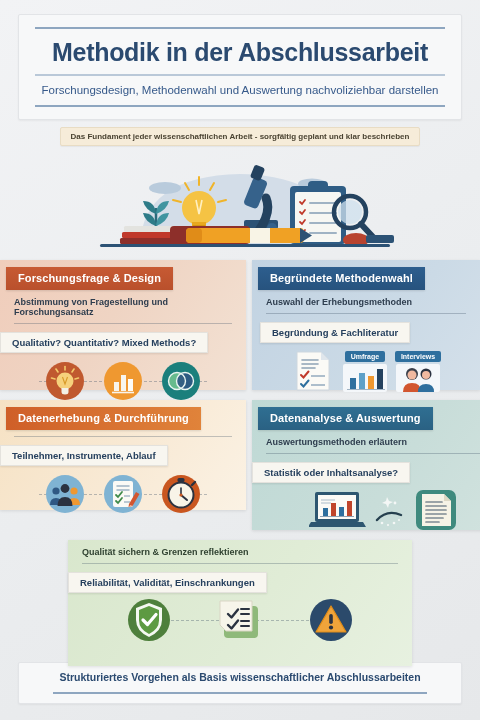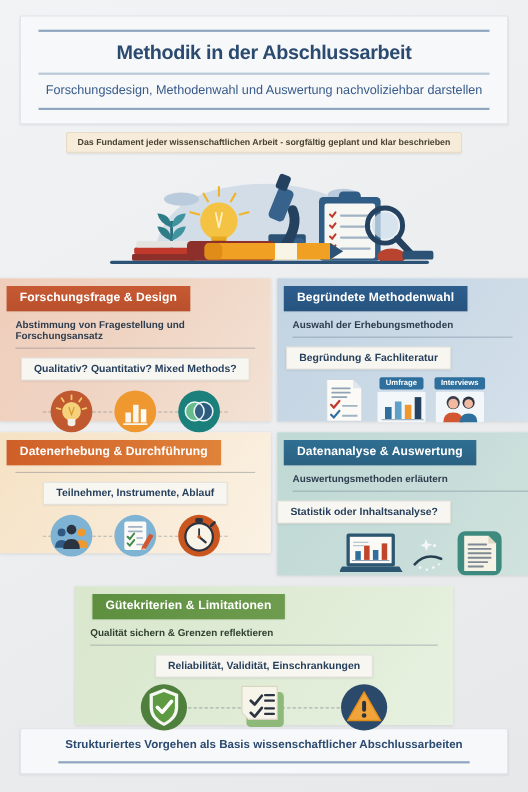--- a/index.html
+++ b/index.html
@@ -42,21 +42,21 @@
     height: 2px;
     background: #b9c8d8;
     margin: 7px 2px 7px 2px;
   }
   .rule-bot {
     height: 2px;
     background: #8ea6c0;
     margin: 8px 2px 2px 2px;
   }
   .main-title {
-    font-size: 18px;
+    font-size: 25px;
     font-weight: bold;
     color: #2b4a70;
     text-align: center;
     letter-spacing: -0.3px;
     line-height: 1.1;
   }
   .subtitle {
     font-size: 11.5px;
     color: #36598a;
     text-align: center;
@@ -114,21 +114,21 @@
     color: #2e3d4e;
     padding: 7px 14px 0 14px;
     font-weight: bold;
   }
   .panel-divider {
     height: 1px;
     background: rgba(60,80,100,0.30);
     margin: 6px 14px 0 14px;
   }
 
-  .pill-wrap { display: flex; justify-content: center; margin-top: 8px; }
+  .pill-wrap { display: flex; margin-top: 8px; }
   .pill {
     background: #f8f6f0;
     border: 1px solid rgba(0,0,0,0.08);
     color: #26405e;
     font-size: 9.5px;
     font-weight: bold;
     padding: 4px 11px;
     box-shadow: 0 1px 2px rgba(0,0,0,0.10);
   }
 
@@ -483,21 +483,20 @@
             <line x1="13" y1="23" x2="33" y2="23"></line>
               <line x1="13" y1="27" x2="33" y2="27"></line>
             <line x1="13" y1="31" x2="30" y2="31"></line>
               <line x1="13" y1="35" x2="26" y2="35"></line>
           </g>
         </svg>
       </div>
     </div>
 
     <div class="panel" id="panel-5">
-      <div class="panel-head wide" style="margin-left:16px;">Gütekriterien &amp; Limitationen</div>
       <div class="panel-sub">Qualität sichern &amp; Grenzen reflektieren</div>
       <div class="panel-divider"></div>
       <div class="pill-wrap">
         <div class="pill">Reliabilität, Validität, Einschrankungen</div>
       </div>
       <div class="icon-row" style="gap:44px;margin-top:4px;">
         <div class="connector" style="left:24%;right:24%;"></div>
         <svg class="icon-badge" width="46" height="46" viewBox="0 0 46 46">
           <circle cx="23" cy="23" r="21" fill="#4e7f3c"></circle>
           <path d="M23 6 l13 5 v12 q0 11 -13 17 q-13 -6 -13 -17 v-12 Z" fill="#f4f8f1"></path>

